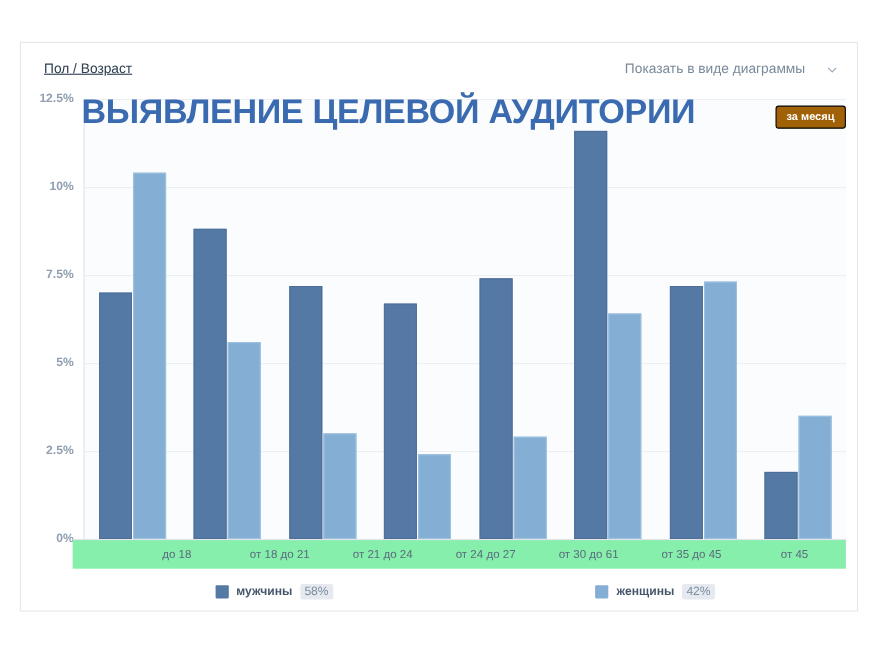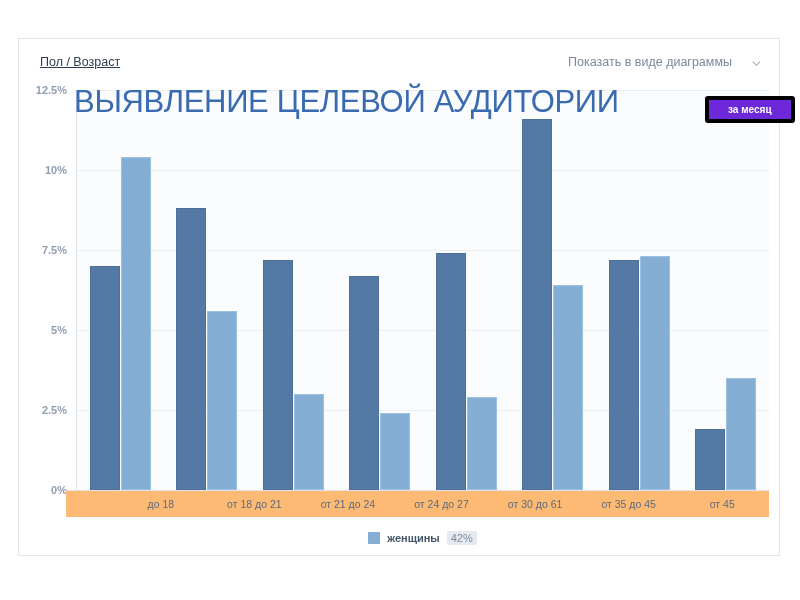--- a/index.html
+++ b/index.html
@@ -143,21 +143,21 @@
     box-sizing: border-box;
   }
 
   
   .cat-band {
     position: absolute;
     left: 47px;
     top: 405px;
     right: 12px;
     height: 26px;
-    background: #fdba74;
+    background: #86efac;
     border-top: 1px solid #e0e4e9;
     display: flex;
     padding-left: 48px;
   }
   .cat-cell {
     flex: 1 1 0;
     display: flex;
     align-items: center;
     justify-content: center;
     font-size: 10.5px;
@@ -200,37 +200,37 @@
     border-radius: 2px;
     padding: 1px 4px;
   }
 
   
   .overlay-title {
     position: absolute;
     left: 74px;
     top: 84px;
     font-size: 31px;
-    font-weight: normal;
+    font-weight: bold;
     color: #3a6ab0;
     letter-spacing: -0.3px;
     white-space: nowrap;
     z-index: 30;
   }
   .period-badge {
     position: absolute;
     left: 705px;
     top: 96px;
-    background: #6d28d9;
-    border: 4px solid #000000;
+    background: #a16207;
+    border: 1px solid #000000;
     border-radius: 3px;
     color: #ffffff;
     font-size: 10px;
     font-weight: bold;
-    padding: 4px 19px;
+    padding: 4px 9px;
     z-index: 31;
     white-space: nowrap;
   }
 </style>
 </head>
 <body>
 
 <div class="card">
 
   <div class="card-header">
@@ -310,20 +310,25 @@
         <div class="cat-cell">от 18 до 21</div>
         <div class="cat-cell">от 21 до 24</div>
         <div class="cat-cell">от 24 до 27</div>
         <div class="cat-cell">от 30 до 61</div>
         <div class="cat-cell">от 35 до 45</div>
         <div class="cat-cell">от 45</div>
       </div>
 
     <div class="legend">
       <div class="legend-slot">
+        <span class="legend-swatch male"></span>
+        <span class="legend-name">мужчины</span>
+        <span class="legend-pct">58%</span>
+      </div>
+      <div class="legend-slot">
         <span class="legend-swatch female"></span>
         <span class="legend-name">женщины</span>
         <span class="legend-pct">42%</span>
       </div>
     </div>
   </div>
 </div>
 
 <div class="overlay-title">ВЫЯВЛЕНИЕ ЦЕЛЕВОЙ АУДИТОРИИ</div>
 <div class="period-badge">за месяц</div>

